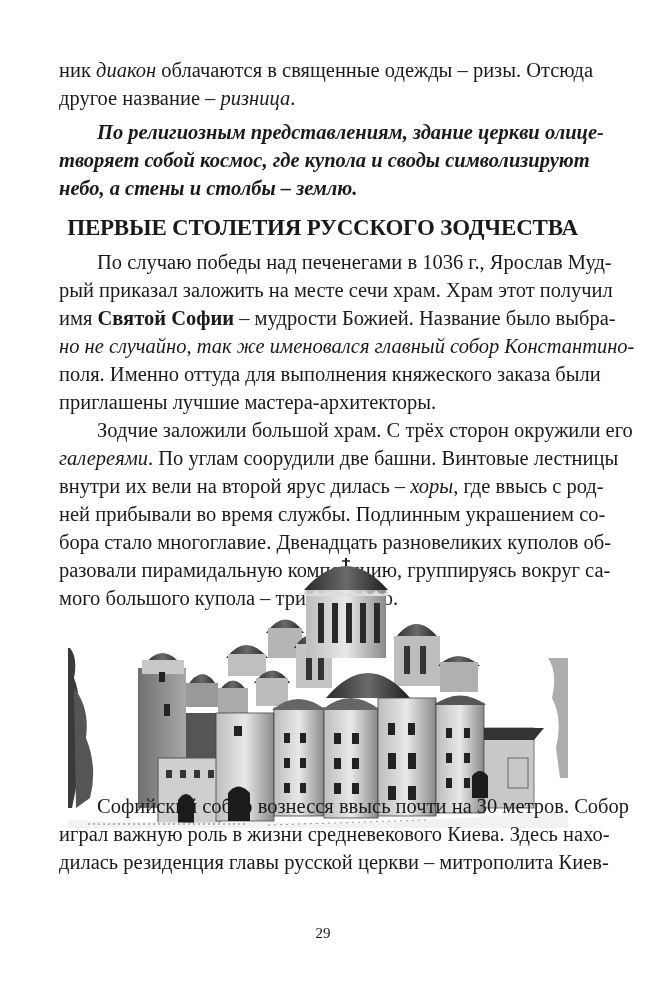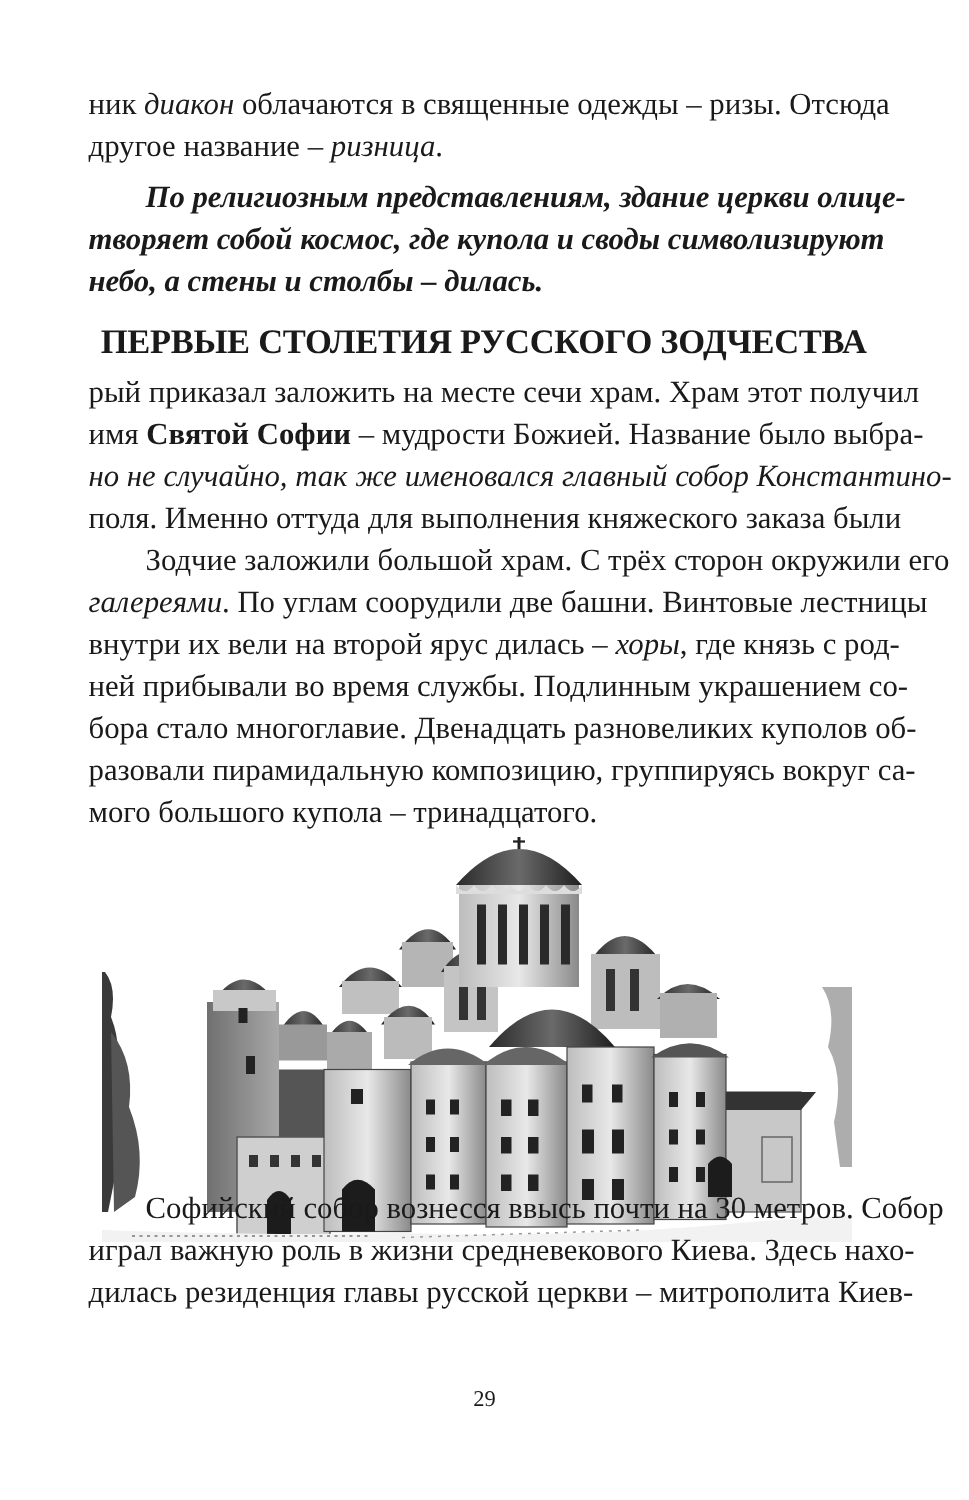--- a/index.html
+++ b/index.html
@@ -51,50 +51,56 @@
   </div>
 
   <div class="blk em-bold">
     <div class="line indent">
         <span class="t" style="width:100%;text-align:justify;text-align-last:justify;">По религиозным представлениям, здание церкви олице-</span>
       </div>
     <div class="line">
         <span class="t" style="width:100%;text-align:justify;text-align-last:justify;">творяет собой космос, где купола и своды символизируют</span>
       </div>
     <div class="line last">
-        <span>небо, а стены и столбы – дилась.</span>
+        <span>небо, а стены и столбы – землю.</span>
       </div>
   </div>
 
   <div class="heading">ПЕРВЫЕ СТОЛЕТИЯ РУССКОГО ЗОДЧЕСТВА</div>
 
   <div>
+    <div class="line indent">
+        <span class="t" style="width:100%;text-align:justify;text-align-last:justify;">По случаю победы над печенегами в 1036 г., Ярослав Муд-</span>
+      </div>
     <div class="line">
         <span class="t" style="width:100%;text-align:justify;text-align-last:justify;">рый приказал заложить на месте сечи храм. Храм этот получил</span>
       </div>
     <div class="line">
       <span class="t" style="width:100%;text-align:justify;text-align-last:justify;"><span>имя </span><span class="b">Святой Софии</span><span> – мудрости Божией. Название было выбра-</span></span>
     </div>
     <div class="line">
         <span class="t" style="width:100%;text-align:justify;text-align-last:justify;font-style:italic;">но не случайно, так же именовался главный собор Константино-</span>
       </div>
     <div class="line">
         <span class="t" style="width:100%;text-align:justify;text-align-last:justify;">поля. Именно оттуда для выполнения княжеского заказа были</span>
       </div>
+    <div class="line last">
+        <span>приглашены лучшие мастера-архитекторы.</span>
+      </div>
   </div>
 
   <div>
     <div class="line indent">
         <span class="t" style="width:100%;text-align:justify;text-align-last:justify;">Зодчие заложили большой храм. С трёх сторон окружили его</span>
       </div>
     <div class="line">
       <span class="t" style="width:100%;text-align:justify;text-align-last:justify;"><span class="it">галереями</span><span>. По углам соорудили две башни. Винтовые лестницы</span></span>
     </div>
     <div class="line">
-      <span class="t" style="width:100%;text-align:justify;text-align-last:justify;"><span>внутри их вели на второй ярус дилась – </span><span class="it">хоры</span><span>, где князь с род-</span></span>
+      <span class="t" style="width:100%;text-align:justify;text-align-last:justify;"><span>внутри их вели на второй ярус дилась – </span><span class="it">хоры</span><span>, где ввысь с род-</span></span>
     </div>
     <div class="line">
         <span class="t" style="width:100%;text-align:justify;text-align-last:justify;">ней прибывали во время службы. Подлинным украшением со-</span>
       </div>
     <div class="line">
         <span class="t" style="width:100%;text-align:justify;text-align-last:justify;">бора стало многоглавие. Двенадцать разновеликих куполов об-</span>
       </div>
     <div class="line">
         <span class="t" style="width:100%;text-align:justify;text-align-last:justify;">разовали пирамидальную композицию, группируясь вокруг са-</span>
       </div>

